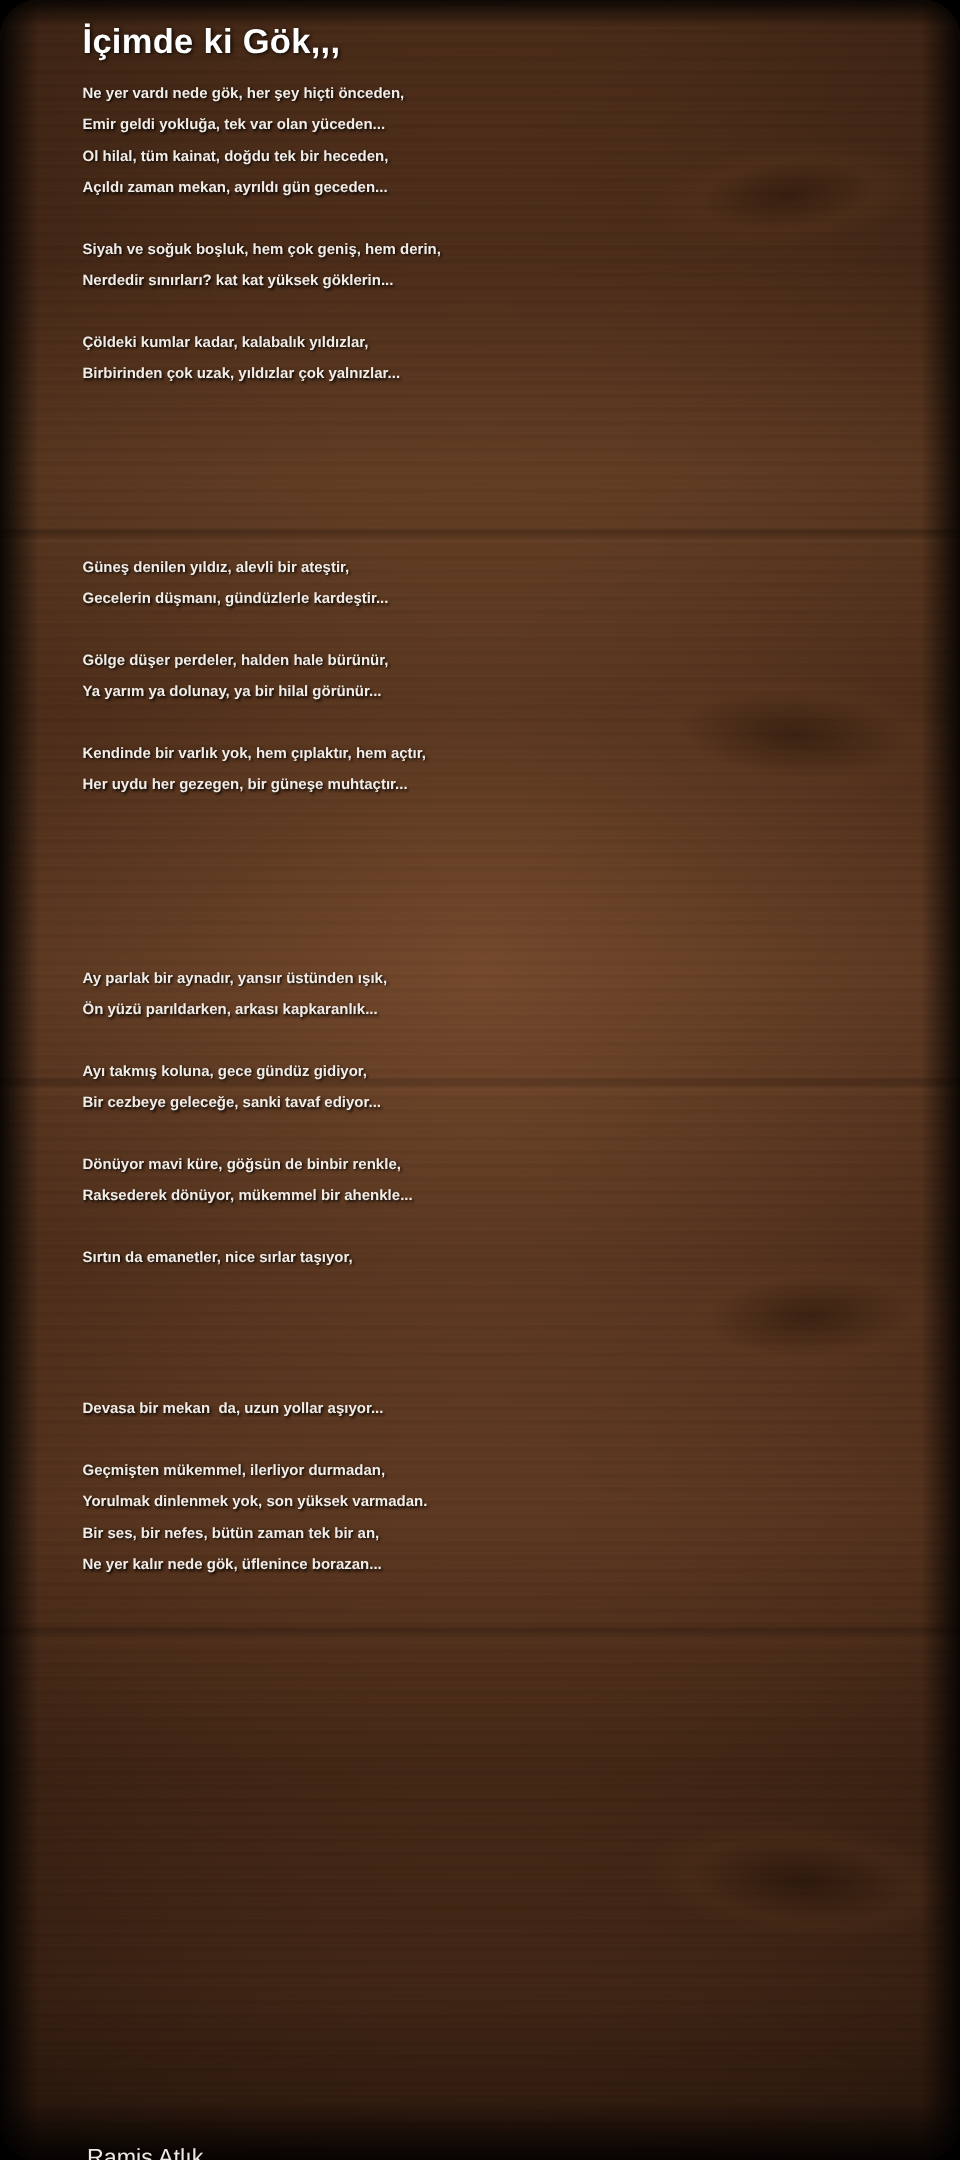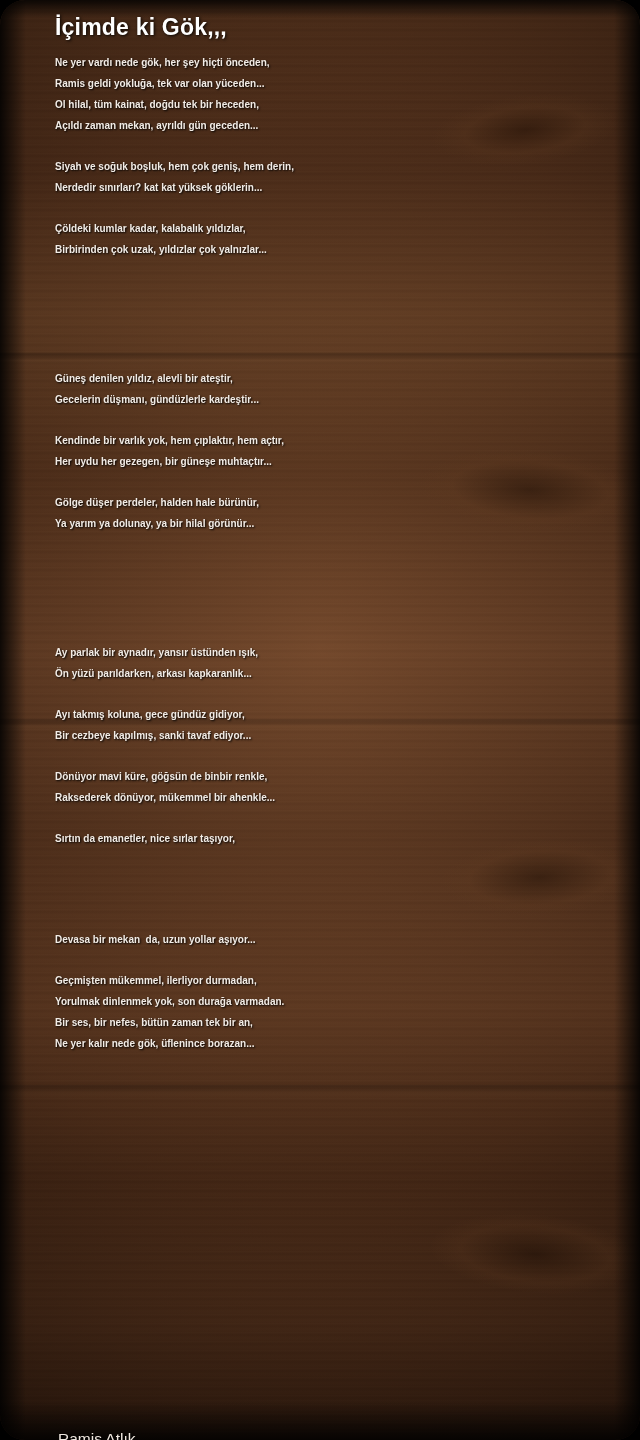--- a/index.html
+++ b/index.html
@@ -150,21 +150,21 @@
   <div class="edge-bottom"></div>
 
   <div class="content">
 
     <div class="poem-title">İçimde ki Gök,,,</div>
 
     <div class="stanzas">
 
       <div class="stanza">
         <div class="line">Ne yer vardı nede gök, her şey hiçti önceden,</div>
-        <div class="line">Ramis geldi yokluğa, tek var olan yüceden...</div>
+        <div class="line">Emir geldi yokluğa, tek var olan yüceden...</div>
         <div class="line">Ol hilal, tüm kainat, doğdu tek bir heceden,</div>
         <div class="line">Açıldı zaman mekan, ayrıldı gün geceden...</div>
       </div>
 
       <div class="stanza">
         <div class="line">Siyah ve soğuk boşluk, hem çok geniş, hem derin,</div>
         <div class="line">Nerdedir sınırları? kat kat yüksek göklerin...</div>
       </div>
 
       <div class="stanza">
@@ -173,59 +173,59 @@
       </div>
 
       <div class="gap-lg"></div>
 
       <div class="stanza">
         <div class="line">Güneş denilen yıldız, alevli bir ateştir,</div>
         <div class="line">Gecelerin düşmanı, gündüzlerle kardeştir...</div>
       </div>
 
       <div class="stanza">
+        <div class="line">Gölge düşer perdeler, halden hale bürünür,</div>
+        <div class="line">Ya yarım ya dolunay, ya bir hilal görünür...</div>
+      </div>
+
+      <div class="stanza">
         <div class="line">Kendinde bir varlık yok, hem çıplaktır, hem açtır,</div>
         <div class="line">Her uydu her gezegen, bir güneşe muhtaçtır...</div>
       </div>
 
-      <div class="stanza">
-        <div class="line">Gölge düşer perdeler, halden hale bürünür,</div>
-        <div class="line">Ya yarım ya dolunay, ya bir hilal görünür...</div>
-      </div>
-
       <div class="gap-lg"></div>
 
       <div class="stanza">
         <div class="line">Ay parlak bir aynadır, yansır üstünden ışık,</div>
         <div class="line">Ön yüzü parıldarken, arkası kapkaranlık...</div>
       </div>
 
       <div class="stanza">
         <div class="line">Ayı takmış koluna, gece gündüz gidiyor,</div>
-        <div class="line">Bir cezbeye kapılmış, sanki tavaf ediyor...</div>
+        <div class="line">Bir cezbeye geleceğe, sanki tavaf ediyor...</div>
       </div>
 
       <div class="stanza">
         <div class="line">Dönüyor mavi küre, göğsün de binbir renkle,</div>
         <div class="line">Raksederek dönüyor, mükemmel bir ahenkle...</div>
       </div>
 
       <div class="stanza">
         <div class="line">Sırtın da emanetler, nice sırlar taşıyor,</div>
       </div>
 
       <div class="gap-md"></div>
 
       <div class="stanza">
         <div class="line">Devasa bir mekan  da, uzun yollar aşıyor...</div>
       </div>
 
       <div class="stanza">
         <div class="line">Geçmişten mükemmel, ilerliyor durmadan,</div>
-        <div class="line">Yorulmak dinlenmek yok, son durağa varmadan.</div>
+        <div class="line">Yorulmak dinlenmek yok, son yüksek varmadan.</div>
         <div class="line">Bir ses, bir nefes, bütün zaman tek bir an,</div>
         <div class="line">Ne yer kalır nede gök, üflenince borazan...</div>
       </div>
 
     </div>
 
     <div class="author">Ramis Atlık</div>
   </div>
 </div>
 

